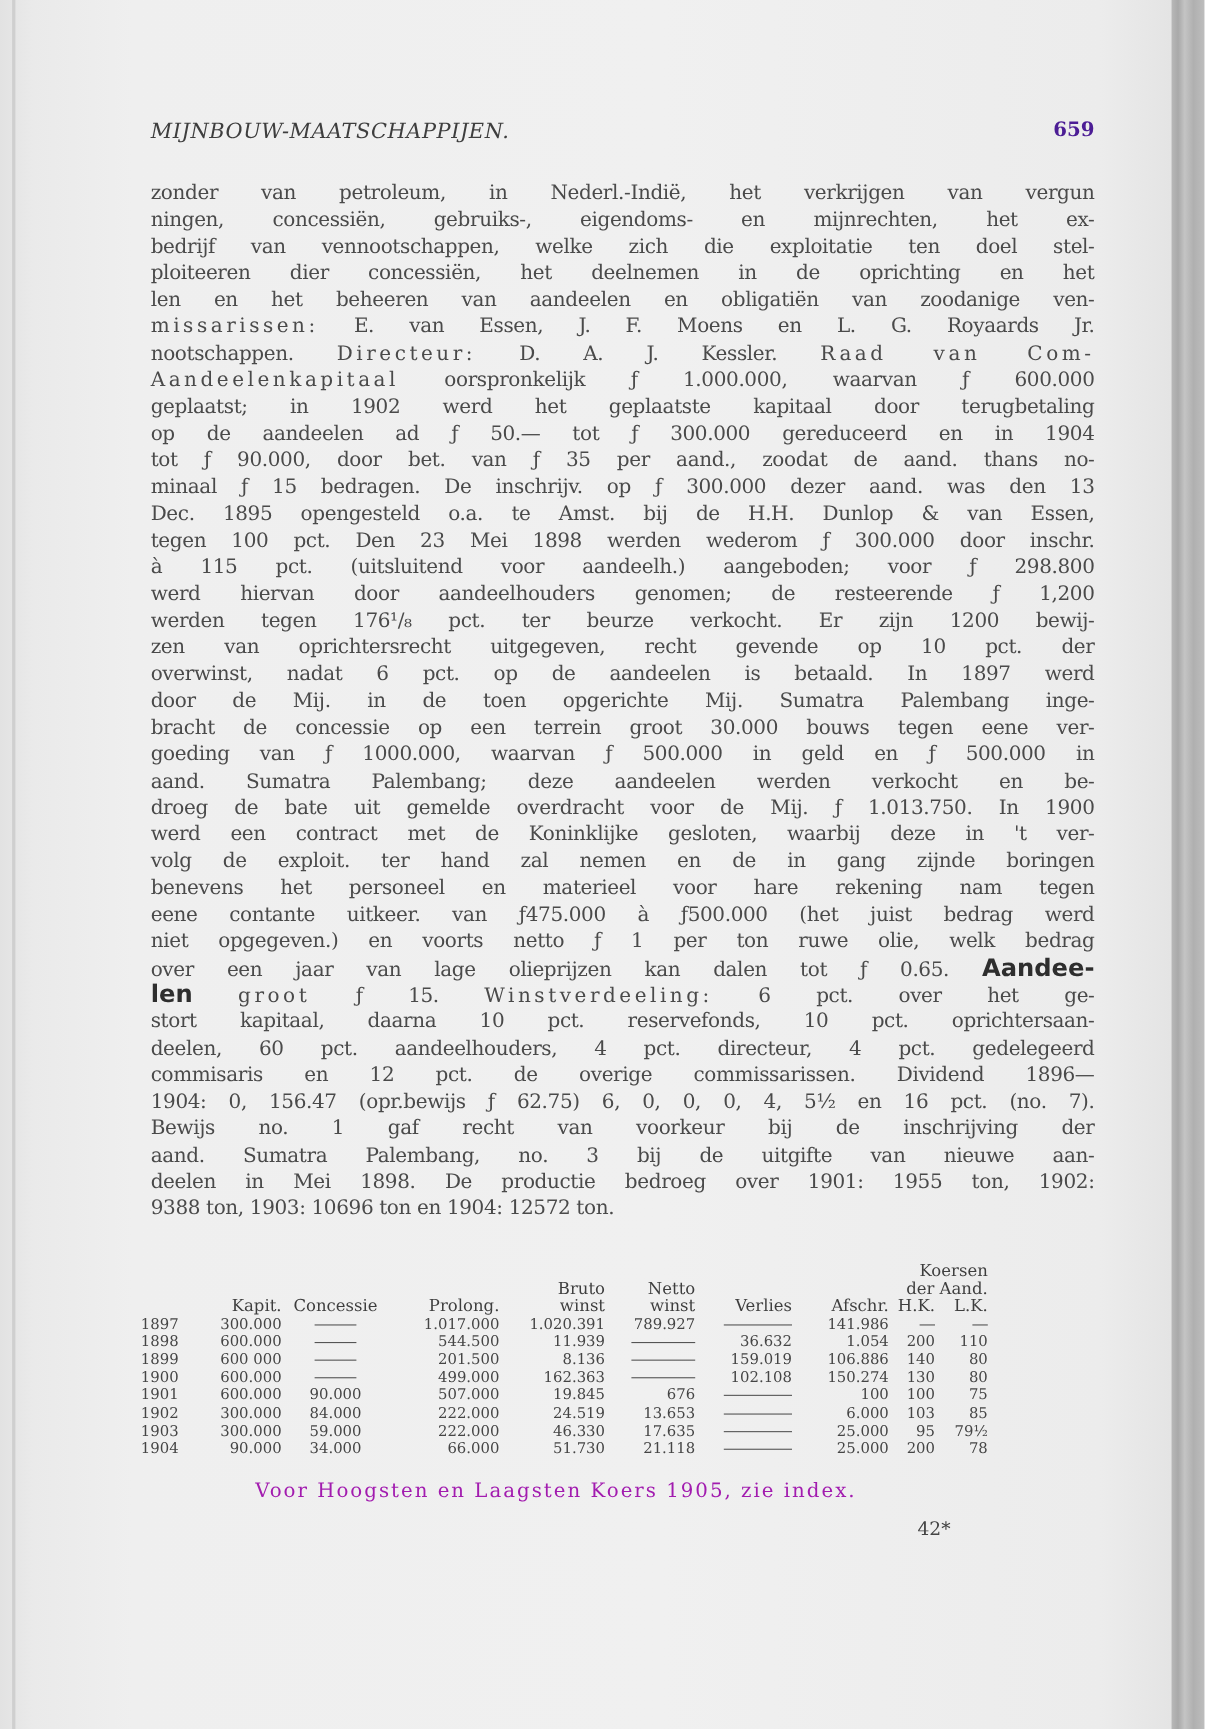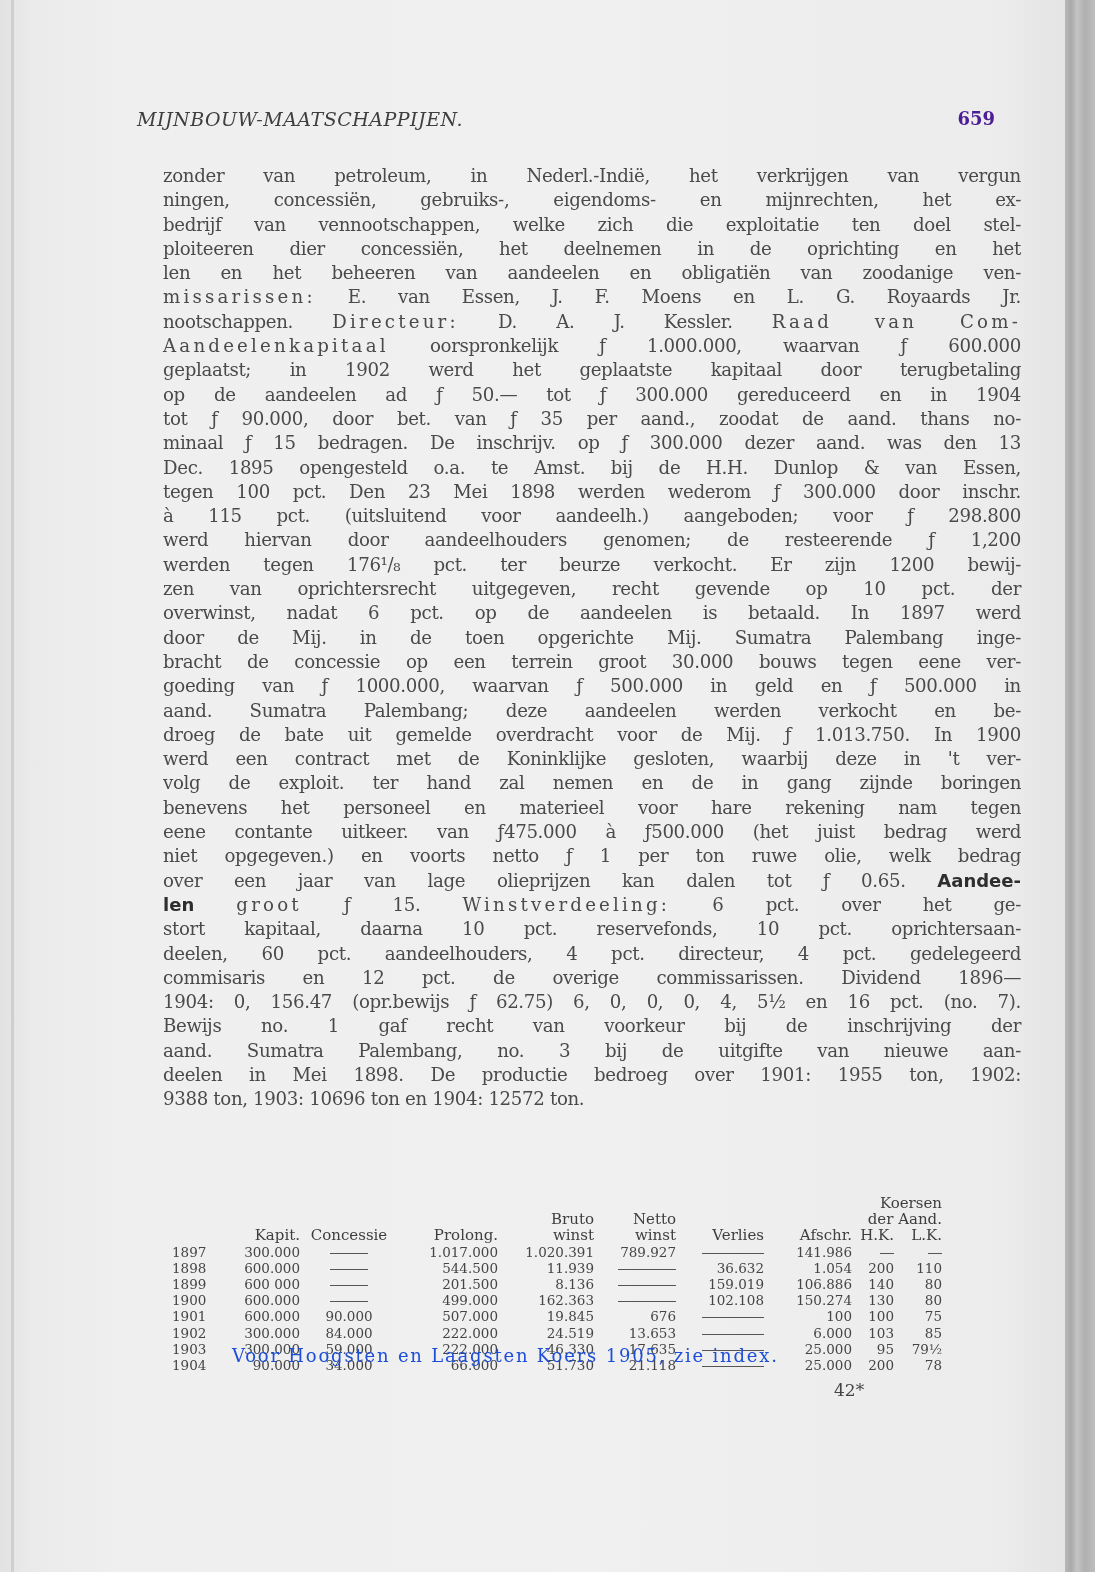--- a/index.html
+++ b/index.html
@@ -21,39 +21,39 @@
   }
   .running-head {
     position:absolute; top:108px; left:137px; width:858px; height:26px;
   }
   .rh-title {
     position:absolute; left:0; width:858px; 
     font-style:italic; font-size:19px; letter-spacing:0.5px; color:#3e3e3e;
   }
   .rh-page { position:absolute; right:0; top:0; font-size:18px; color:#4c1d95;font-weight:bold; }
   .body-text {
-    position:absolute; left:137px; top:164px; width:858px;margin-left:26px;
+    position:absolute; left:137px; top:164px; width:858px;
   }
   .line {
     height:24.3px; line-height:24.3px; font-size:18.2px;
     white-space:nowrap; text-align:justify; text-align-last:justify;
     color:#4a4a4a; letter-spacing:-0.35px;
   }
   .line.last { text-align-last:left; }
   .sp { letter-spacing:3.2px; }
-  .bold-sans { font-family:"DejaVu Sans","Liberation Sans",sans-serif; font-weight:bold; color:#2e2e2e; font-size:18px; letter-spacing:0; }
-  .table-wrap { position:absolute; left:128px; top:1195px; width:770px; font-size:13.5px; color:#454545;margin-left:44px; }
+  .bold-sans { font-family:"DejaVu Sans","Liberation Sans",sans-serif; font-weight:bold; color:#2e2e2e; font-size:22px; letter-spacing:0; }
+  .table-wrap { position:absolute; left:128px; top:1147px; width:770px; font-size:13.5px; color:#454545; }
   table { border-collapse:collapse; width:770px; table-layout:fixed; }
   td, th { padding:0; height:16.2px; line-height:16.2px; white-space:nowrap; font-weight:normal; }
   th { vertical-align:bottom; font-size:15px; line-height:15.5px; color:#3e3e3e; }
   .r { text-align:right; }
   .c { text-align:center; }
   .dash { display:inline-block; height:1px; background:#555; vertical-align:middle; }
   .footnote {
-    position:absolute; left:232px; top:1345px; font-size:18px; letter-spacing:1.8px; color:#1d4ed8;
+    position:absolute; left:232px; top:1345px; font-size:18px; letter-spacing:1.8px; color:#a21caf;
   }
   .sig { position:absolute; left:834px; top:1380px; font-size:17px; color:#444; }
 </style>
 </head>
 <body>
 
 <div class="page"></div>
 <div class="left-line"></div>
 <div class="binding"></div>
 

